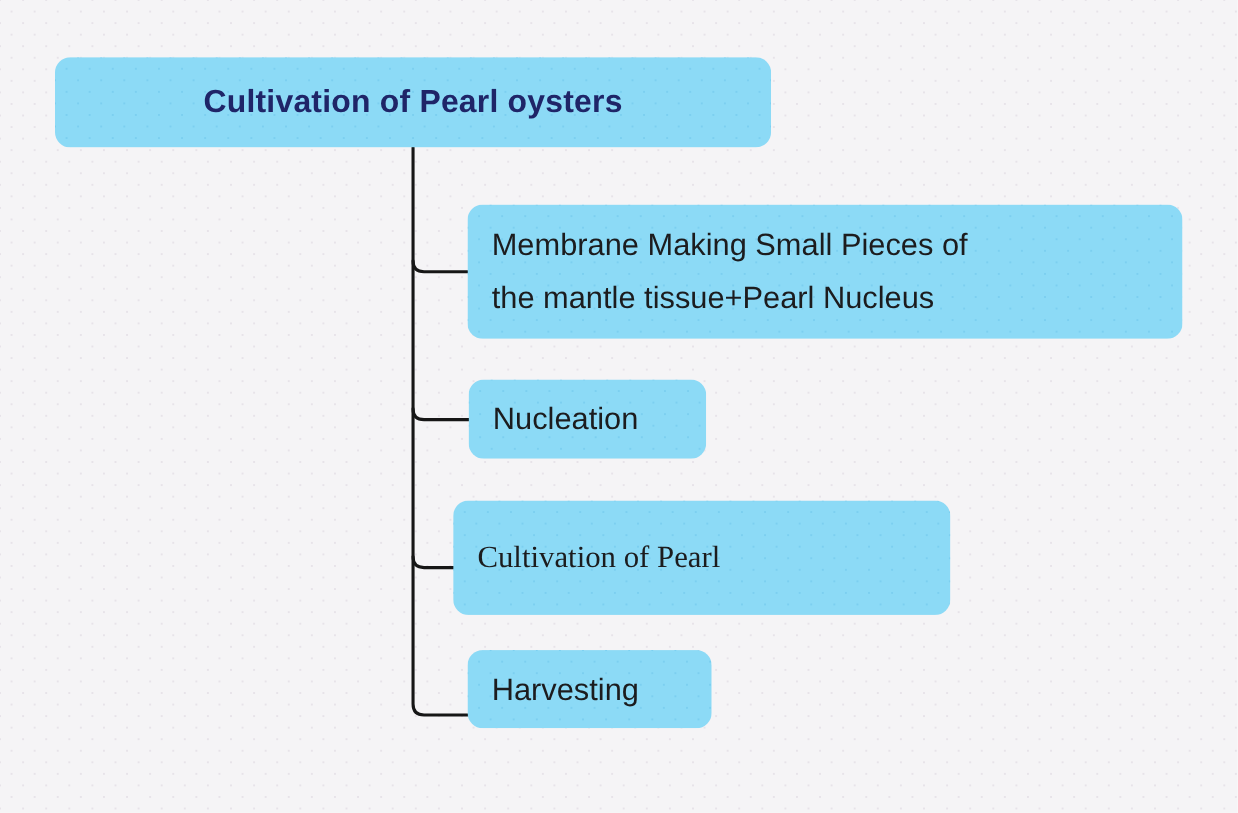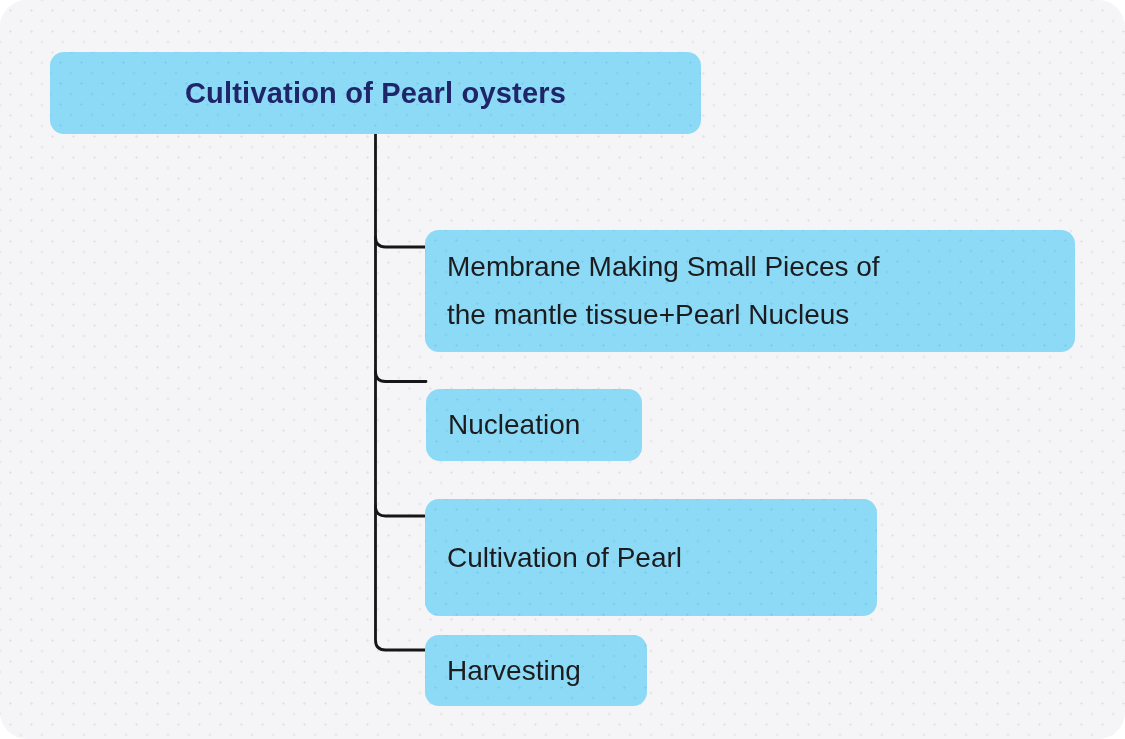--- a/index.html
+++ b/index.html
@@ -11,21 +11,20 @@
     position: relative;
     width: 1125px;
     height: 739px;
     overflow: hidden;
     background-color: #f5f4f6;
     background-image:
       radial-gradient(#e7e3e9 1.1px, transparent 1.3px),
       radial-gradient(#e7e3e9 1.1px, transparent 1.3px);
     background-size: 21px 21px;
     background-position: 0 0, 10.5px 10.5px;
-    border-radius: 27px;
   }
   .connectors {
     position: absolute;
     left: 0;
     top: 0;
     width: 1125px;
     height: 739px;
     pointer-events: none;
   }
   .connectors path {
@@ -59,33 +58,32 @@
   .node-root .label {
     font-size: 29px;
     font-weight: 700;
     color: #1f2568;
     letter-spacing: 0.2px;
   }
   .node-child {
     align-items: flex-start;
     padding-left: 22px;
     padding-right: 18px;
-    margin-top: 44px;
   }
   .node-child .line {
     display: block;
     font-size: 28px;
     font-weight: 400;
     color: #1c1c1e;
     line-height: 48px;
     white-space: nowrap;
   }
   .node-c1 { left: 425px; top: 186px; width: 650px; height: 122px; }
   .node-c2 { left: 426px; top: 345px; width: 216px; height: 72px;  }
-  .node-c3 { left: 425px; top: 455px; width: 452px; height: 117px; }
+  .node-c3 { left: 412px; top: 455px; width: 452px; height: 104px; font-family: Liberation Serif, serif; }
   .node-c4 { left: 425px; top: 591px; width: 222px; height: 71px;  }
 </style>
 </head>
 <body>
 
 <div class="canvas">
 
   <svg class="connectors" viewBox="0 0 1125 739" xmlns="http://www.w3.org/2000/svg">
     <path d="M375.5 134 L375.5 640 Q375.5 650 385.5 650 L425 650"></path>
     <path d="M375.5 237 Q375.5 247 385.5 247 L425 247"></path>

